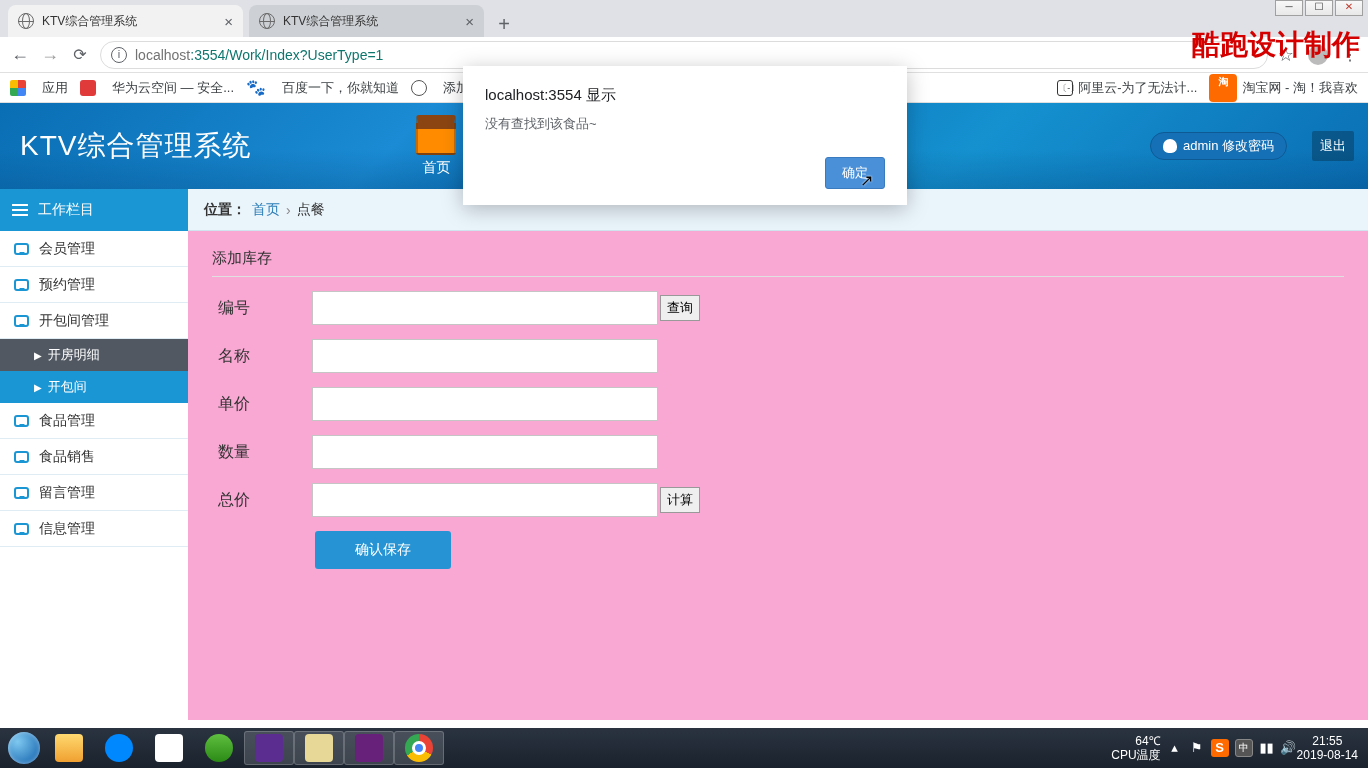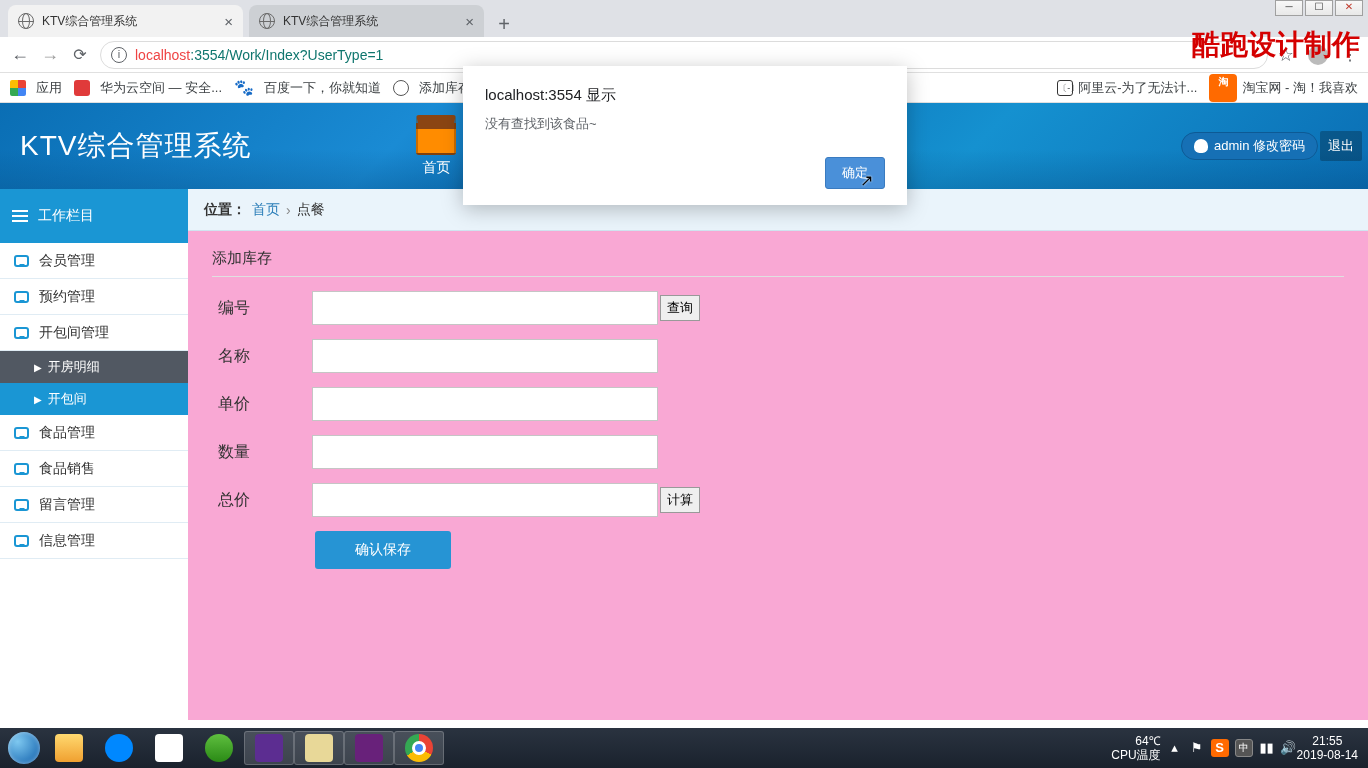--- a/index.html
+++ b/index.html
@@ -19,27 +19,27 @@
 .tab .x { color:#5f6368; font-size: 15px; padding-left: 5px; }
 .newtab { width: 28px; height: 28px; font-size: 20px; color: #5f6368; text-align: center; line-height: 30px; }
 
 .addr-bar { height: 36px; background: #fff; display: flex; align-items: center; padding: 0 10px; border-bottom: 1px solid #e0e0e0; gap: 10px; }
 .nav-arrow { font-size: 18px; color: #9b9b9b; width: 20px; text-align: center; }
 .nav-arrow.en { color: #5f6368; }
 .reload { font-size: 16px; color: #5f6368; width: 20px; text-align:center; }
 .url-box { flex: 1; display: flex; align-items: center; height: 28px; border: 1px solid #dcdcdc; border-radius: 14px; padding: 0 10px; font-size: 14px; }
 .url-box .info-i { width: 16px; height:16px; border:1.5px solid #5f6368; border-radius:50%; font-size:11px; text-align:center; line-height:13px; color:#5f6368; margin-right:8px; }
 .url-seg-grey { color: #0f766e; }
-.url-seg-dark { color: #ef4444; }
+.url-seg-dark { color: #737373; }
 .addr-right { display:flex; gap: 14px; color:#5f6368; font-size:16px; align-items:center; }
 .star { font-size: 18px; }
 .watermark { position:absolute; right:8px; top:26px; color:#d40000; font-size:28px; font-weight:bold; font-family: "SimHei"; z-index:50; pointer-events:none;}
 
 .bk-bar { height: 30px; background: #fff; border-bottom: 1px solid #e0e0e0; display: flex; align-items: center; padding: 0 10px; gap: 12px; font-size: 13px; color: #3c4043; }
-.bk-bar .bk { display:flex; align-items:center; gap: 10px; }
+.bk-bar .bk { display:flex; align-items:center; gap: 16px; }
 .bk-ico { width: 16px; height: 16px; border-radius: 3px; display:inline-block; flex:0 0 auto;}
 .apps-ico { background: conic-gradient(#ea4335 0 25%, #4285f4 0 50%, #34a853 0 75%, #fbbc04 0 100%); border-radius: 2px;}
 .hw-ico { background: #e03a3a; }
 .bd-ico { color:#2e65d8; font-size:16px; }
 .src-ico { width:16px;height:16px;border:1.5px solid #555; border-radius:50%;}
 .bk-bar .sep { flex:1; }
 .bkend { display:flex; align-items:center; gap:5px; }
 .ali-ico{ border:1px solid #333; font-size:9px; text-align:center; line-height:14px;}
 .tb-ico{ background:#ff6a00; color:#fff; font-size:10px; text-align:center; line-height:16px;font-weight:bold;}
 
@@ -47,28 +47,28 @@
 .app-wrap { height: 617px; display: flex; flex-direction: column; }
 .app-header { height: 86px; background: linear-gradient(135deg, #0a6eb4 0%, #1a8bd4 30%, #0a6eb4 45%, #1591d0 70%, #0a6eb4 100%); display: flex; align-items: center; color: #fff; position: relative; }
 .app-header::before{content:"";position:absolute;left:0;right:0;bottom:0;height:40px;background:linear-gradient(transparent, rgba(0,60,110,0.25));}
 .logo { font-size: 28px; font-weight: 400; padding: 0 20px; letter-spacing: 1px; z-index:1;}
 .top-nav { display: flex; gap: 0; margin-left: 120px; z-index:1;}
 .top-nav-item { width: 90px; text-align: center; font-size: 14px; }
 .top-nav-item .ico { width: 40px; height: 40px; margin: 0 auto 4px; background: rgba(255,180,60,0.9); border: 2px solid rgba(120,60,0,0.4); border-radius: 3px; position:relative;}
 .tn-home .ico{ background: linear-gradient(#8b4513 20%, #ff8c00 20%); border-top:8px solid #8b4513;}
 .tn-emp .ico{ background:#5fa8e8; }
 .tn-emp .ico::after{content:"";position:absolute;left:10px;top:6px;width:16px;height:16px;background:#ffe0b2;border-radius:50%;}
-.header-right { margin-left: auto; padding-right: 6px; display: flex; align-items: center; gap: 2px; z-index:1;}
+.header-right { margin-left: auto; padding-right: 14px; display: flex; align-items: center; gap: 25px; z-index:1;}
 .admin-badge { background: #1670b5; border: 1px solid #0d5a95; border-radius: 14px; padding: 4px 12px; font-size: 13px; display: flex; align-items: center; gap: 6px; }
 .admin-ico { width:14px; height:14px; background:#fff; border-radius:50% 50% 40% 40%; }
 .logout { background: rgba(0,0,0,0.25); padding: 6px 8px; font-size: 13px; border-radius: 2px; }
 
 .app-body { flex: 1; display: flex; background: #fff; }
 .sidebar { width: 188px; background: #fff; }
-.sb-header { height: 54px; background: #1a96d4; color: #fff; display: flex; align-items: center; padding: 0 12px; gap: 10px; font-size: 14px; }
+.sb-header { height: 42px; background: #1a96d4; color: #fff; display: flex; align-items: center; padding: 0 12px; gap: 10px; font-size: 14px; }
 .sb-header .menu-ico { display:flex; flex-direction:column; gap:3px; }
 .sb-header .menu-ico span { width:16px; height:2px; background:#fff; }
 .sb-item { height: 36px; border-bottom: 1px solid #e0ecf4; display: flex; align-items: center; padding: 0 14px; gap: 10px; font-size: 14px; color: #333; }
 .sb-item .sq { width: 14px; height: 14px; border: 2px solid #1a96d4; border-radius: 2px; }
 .sb-item .bub { width: 15px; height: 12px; border: 2px solid #1a96d4; border-radius: 3px; position:relative;}
 .sb-item .bub::after{content:"";position:absolute;left:3px;bottom:-5px;border:3px solid transparent;border-top-color:#1a96d4;}
 .sb-sub { height: 32px; background: #515862; color: #fff; display: flex; align-items: center; padding-left: 34px; font-size: 13px; gap:6px;}
 .sb-sub.active { background: #1a96d4; position:relative;}
 .sb-sub .tri { font-size:10px; }
 .sb-sub.active::after{content:"";position:absolute;right:-8px;top:50%;transform:translateY(-50%);border:8px solid transparent;border-left-color:#1a96d4;}

